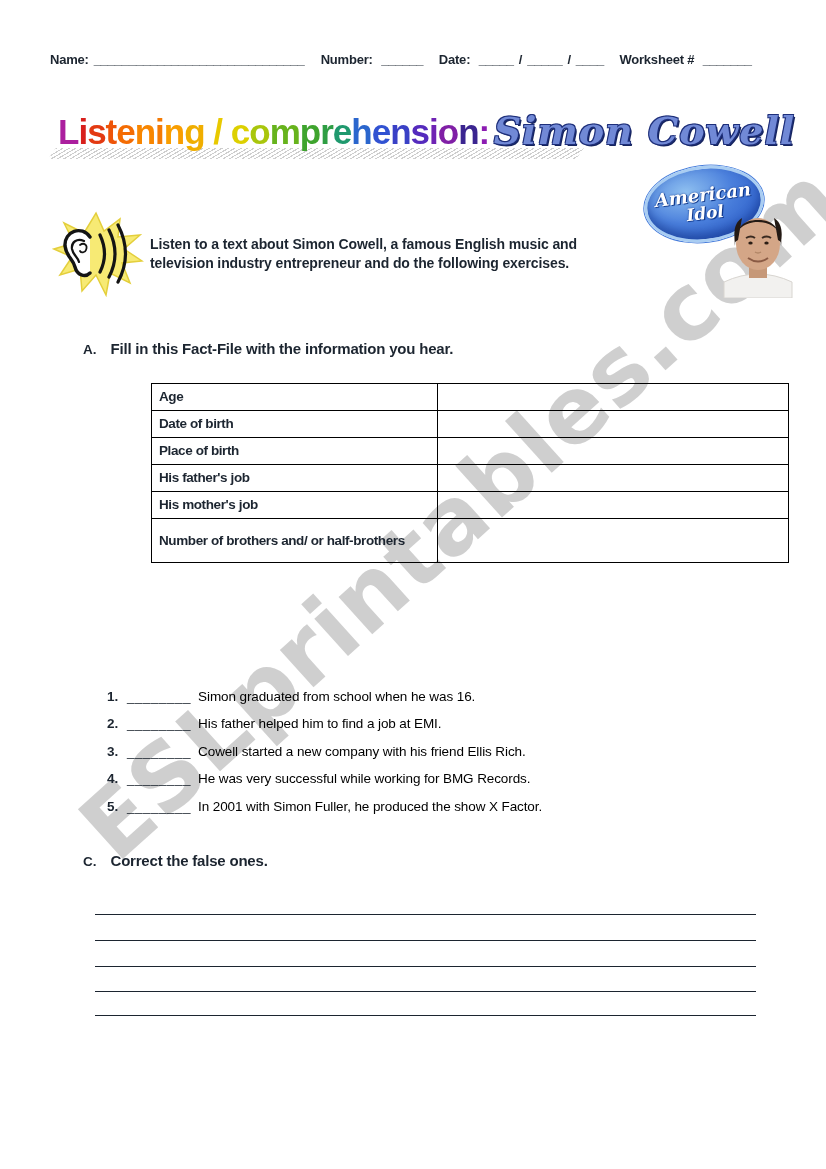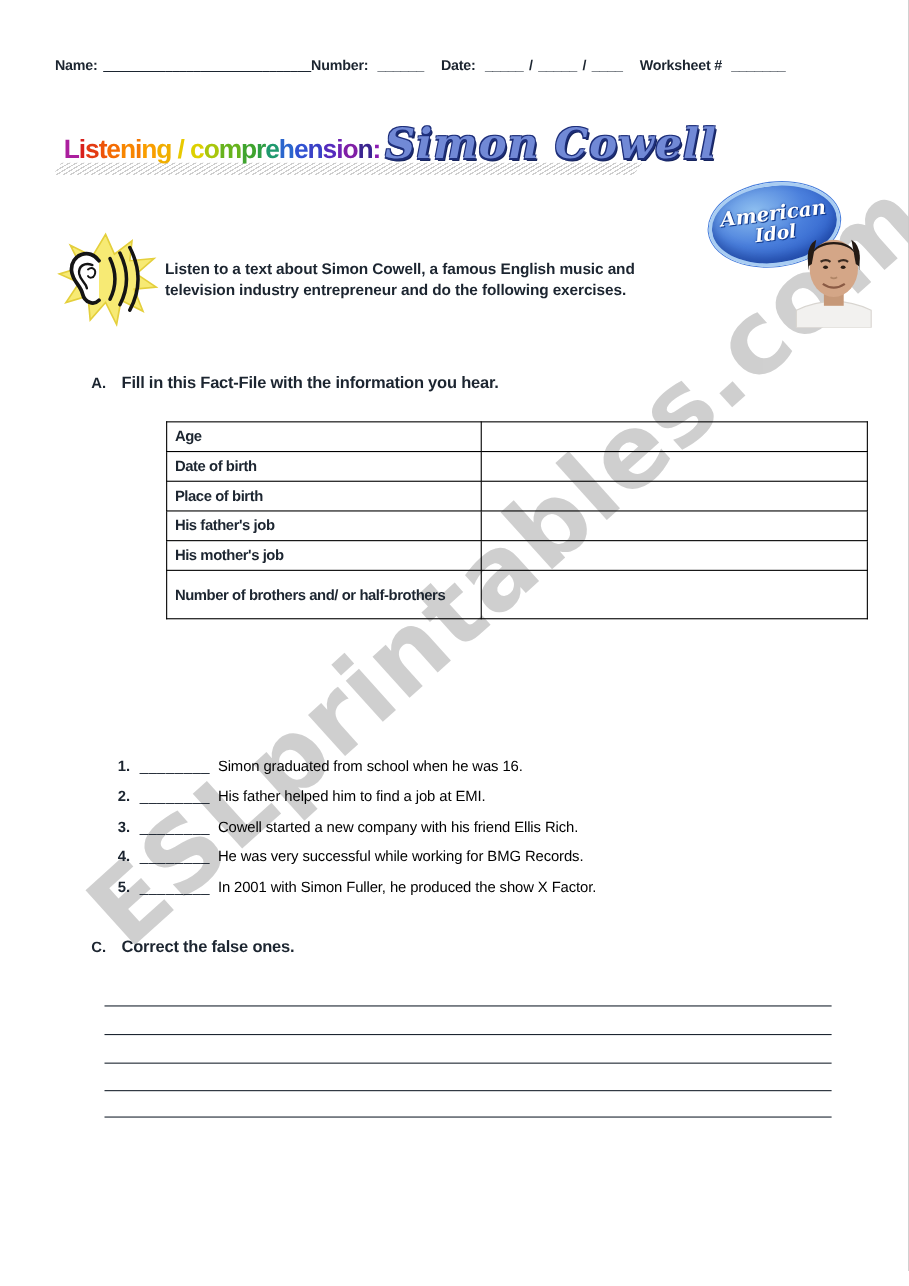--- a/index.html
+++ b/index.html
@@ -16,31 +16,31 @@
     line-height:116px; text-align:center;
     font-family:"DejaVu Sans", sans-serif; font-weight:bold;
     font-size:92px; letter-spacing:1px;
     transform:rotate(-42deg);
     opacity:0.55; user-select:none; white-space:nowrap;
   }
 
   
   .hdr { left:50px; top:52px; width:746px; font-size:13px; font-weight:bold; white-space:nowrap; letter-spacing:-0.2px; }
   .hdr span { margin-right:5px; }
-  .hdr .tight { margin-right:0;font-family:Liberation Serif, serif; }
+  .hdr .tight { margin-right:16px; }
   .hdr .gap { margin-right:12px; }
 
   
   .title-wrap { left:58px; top:108px; width:720px; height:58px; white-space:nowrap; }
   .title-shadow {
     position:absolute; left:-6px; top:40px; width:528px; height:11px; z-index:0;
     background:repeating-linear-gradient(135deg,#c9c9c9 0 1.5px, transparent 1.5px 4.5px);
     transform:skewX(-35deg); opacity:0.9;
   }
-  .title-lead { position:relative; z-index:1; font-size:24px; font-weight:bold; letter-spacing:-1px; }
+  .title-lead { position:relative; z-index:1; font-size:35px; font-weight:bold; letter-spacing:-1px; }
   .title-subject {
     position:relative; z-index:1; margin-left:0;
     font-family:"DejaVu Serif", serif; font-style:italic; font-weight:bold;
     font-size:38px; letter-spacing:1px;
     text-shadow:-1px -1px 0 #1e2f7a, 1px -1px 0 #1e2f7a, -1px 1px 0 #1e2f7a,
                  1px 1px 0 #1e2f7a, 2px 2px 0 #16245e;
   }
 
   
   .logo-wrap { left:644px; top:162px; width:162px; height:134px; }

